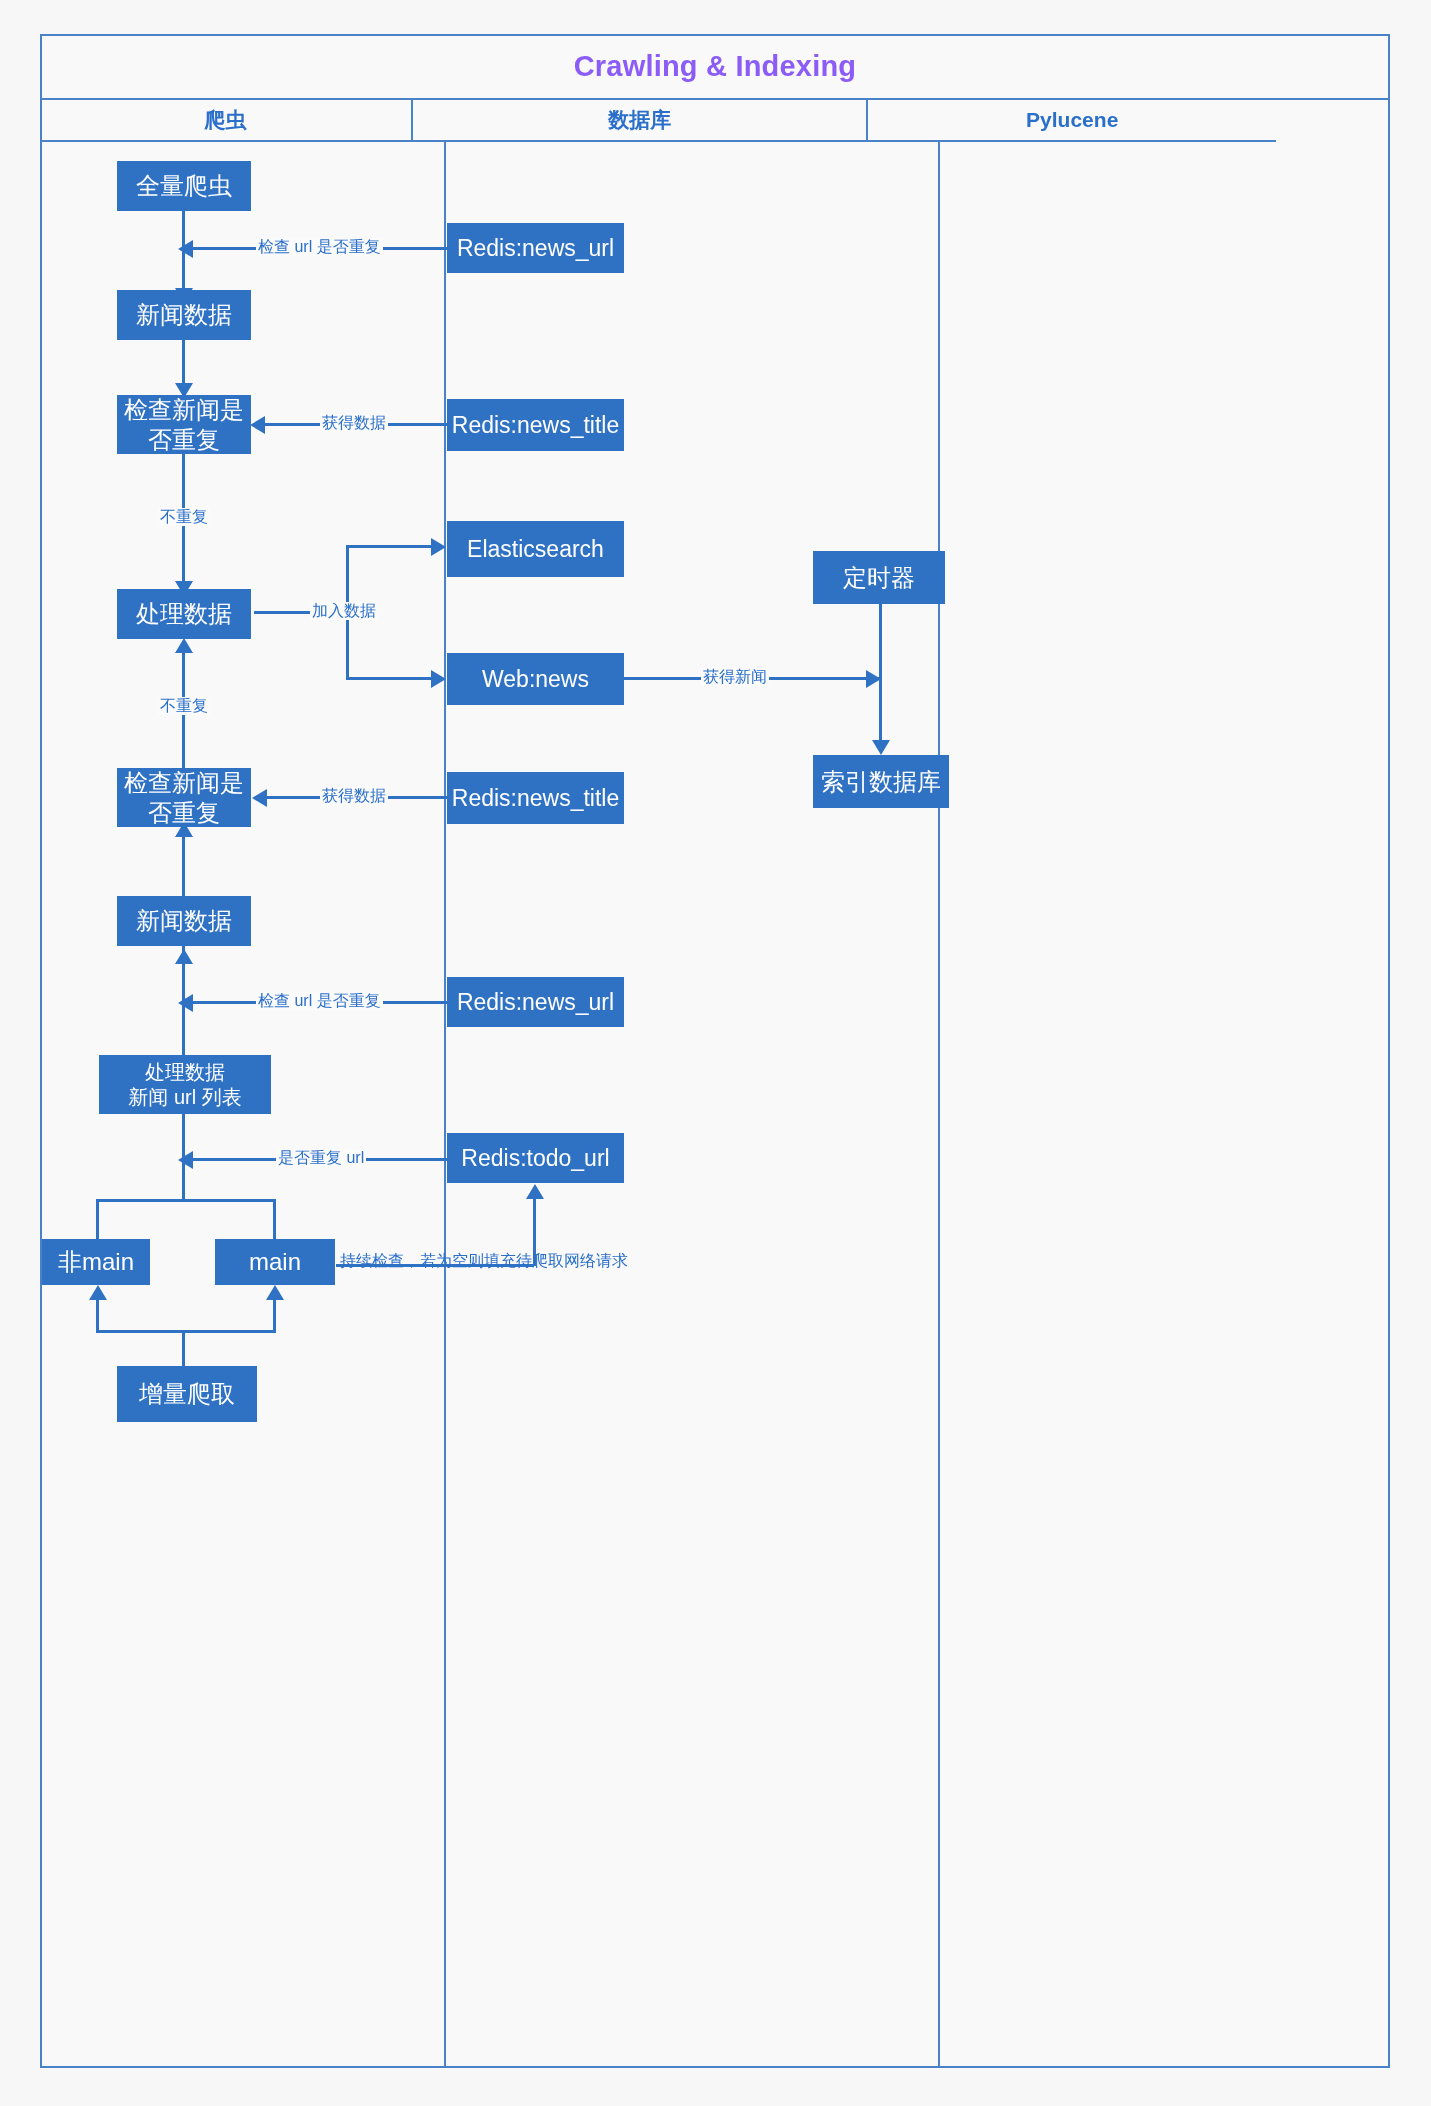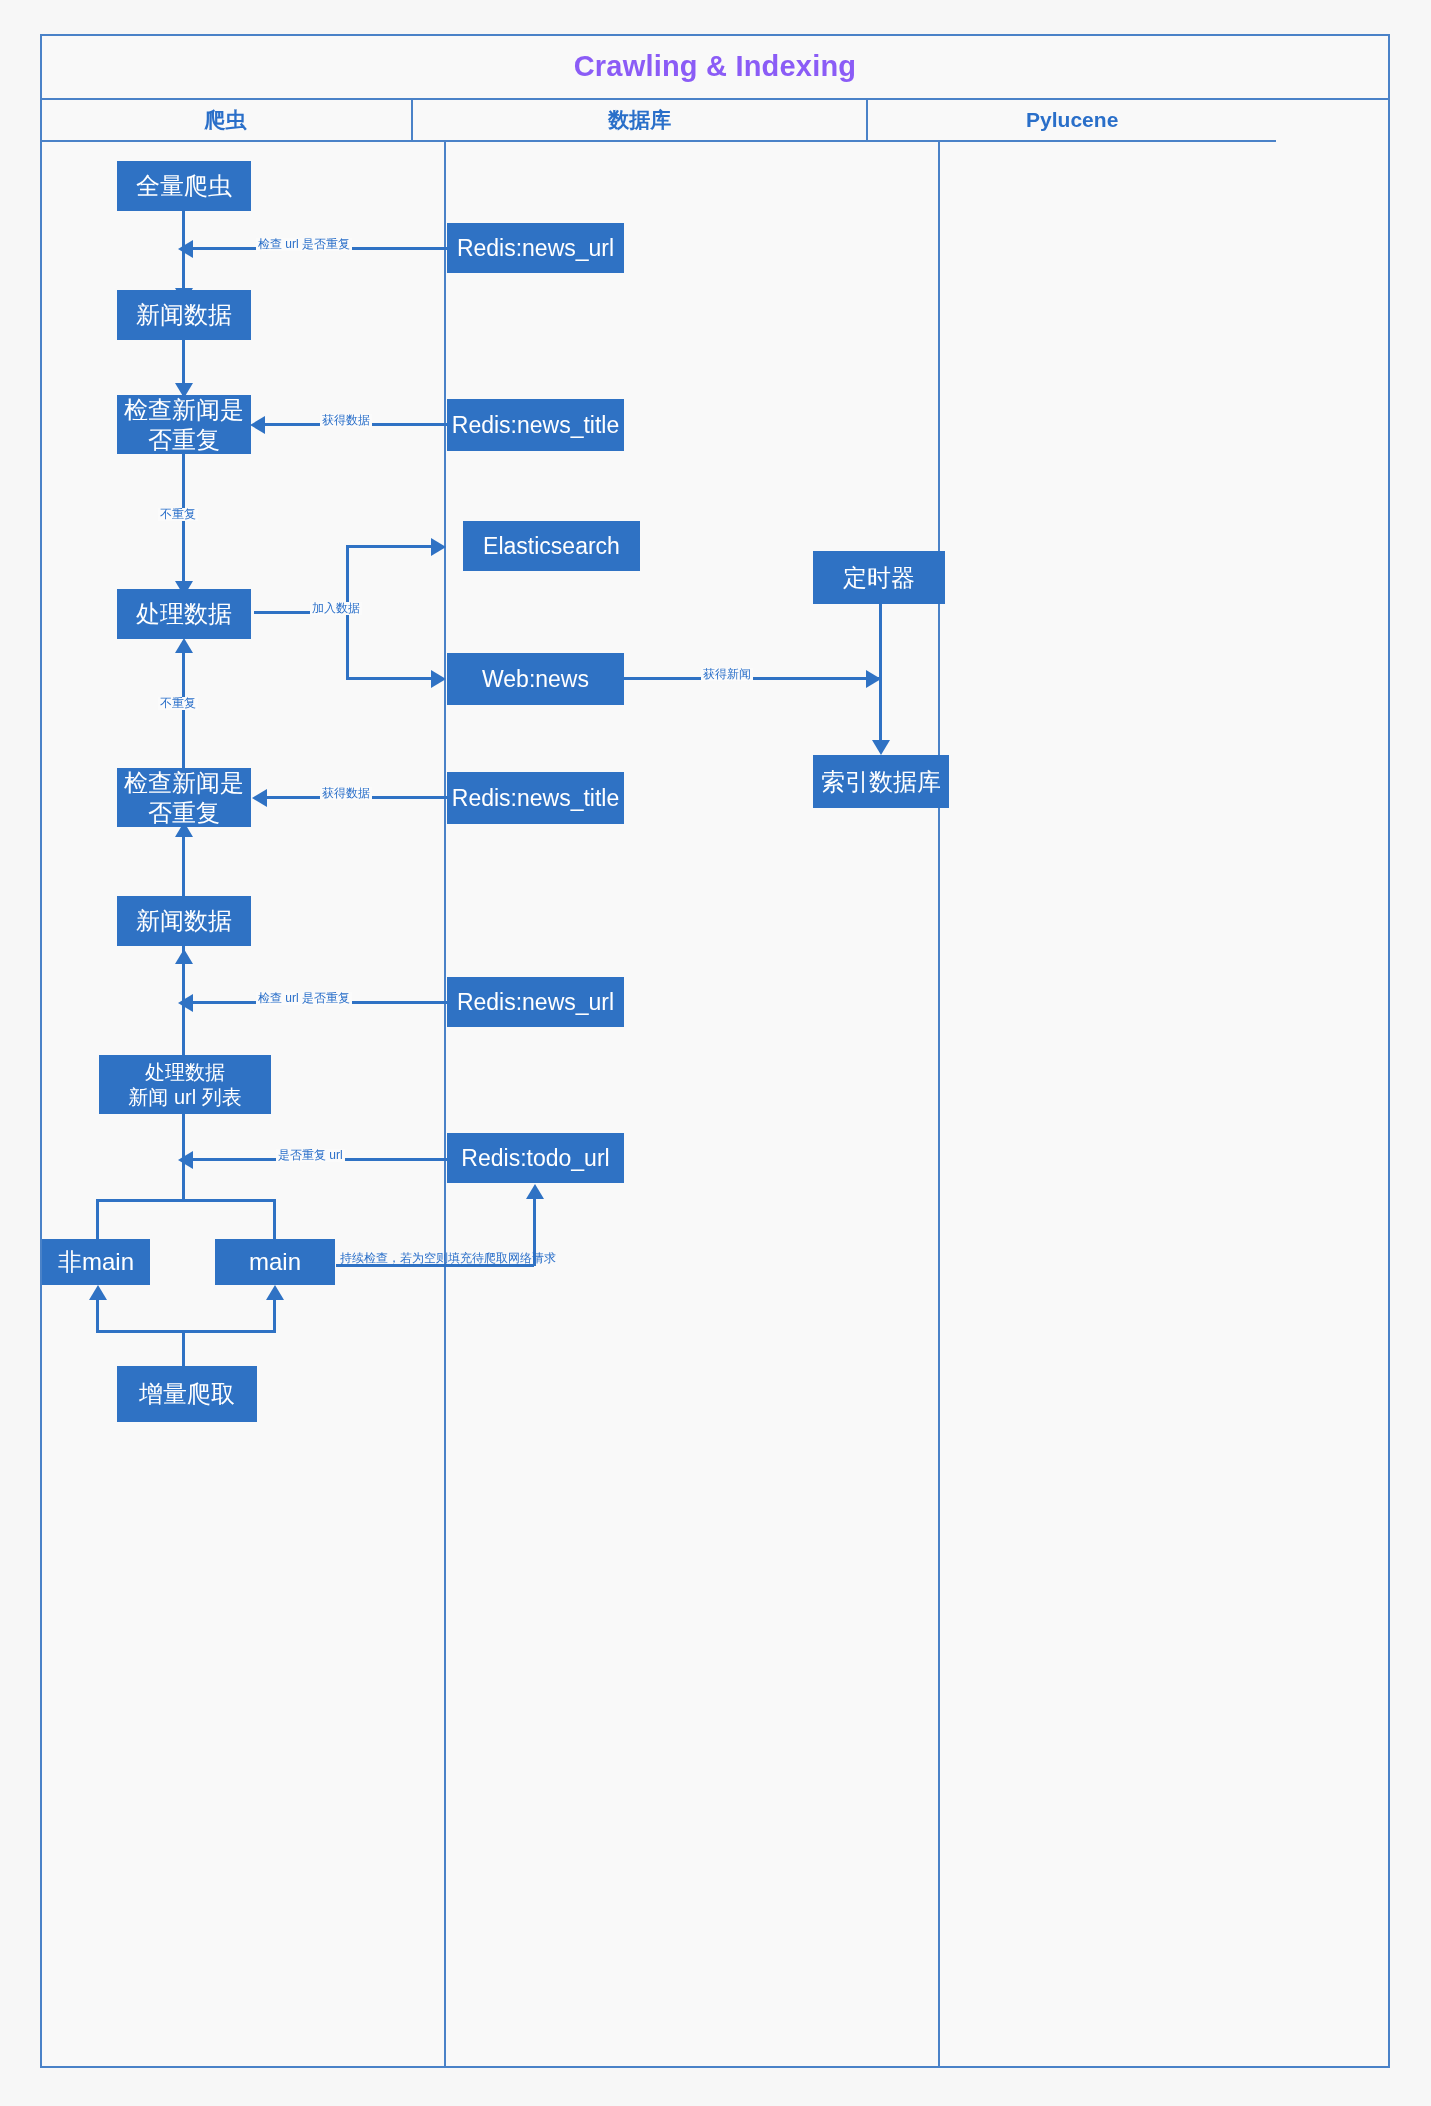--- a/index.html
+++ b/index.html
@@ -112,21 +112,21 @@
   }
   .arrow.right {
     border-top: 9px solid transparent;
     border-bottom: 9px solid transparent;
     border-left: 15px solid #2f72c4;
   }
 
   .edge-label {
     position: absolute;
     color: #2a6fc9;
-    font-size: 12px;
+    font-size: 16px;
     background: #fbfbfb;
     white-space: nowrap;
     padding: 0 2px;
     z-index: 5;
     line-height: 1.1;
   }
   .edge-label.plain { background: transparent; }
 </style>
 </head>
 <body>
@@ -269,21 +269,21 @@
   </div>
 
   <div class="node lat" style="left:447px; top:223px; width:177px; height:50px;">
     <span>Redis:news_url</span>
   </div>
 
   <div class="node lat" style="left:447px; top:399px; width:177px; height:52px;">
     <span>Redis:news_title</span>
   </div>
 
-  <div class="node lat" style="left:447px; top:521px; width:177px; height:50px;margin-left:16px;">
+  <div class="node lat" style="left:447px; top:521px; width:177px; height:56px;">
     <span>Elasticsearch</span>
   </div>
 
   <div class="node lat" style="left:447px; top:653px; width:177px; height:52px;">
     <span>Web:news</span>
   </div>
 
   <div class="node lat" style="left:447px; top:772px; width:177px; height:52px;">
     <span>Redis:news_title</span>
   </div>

